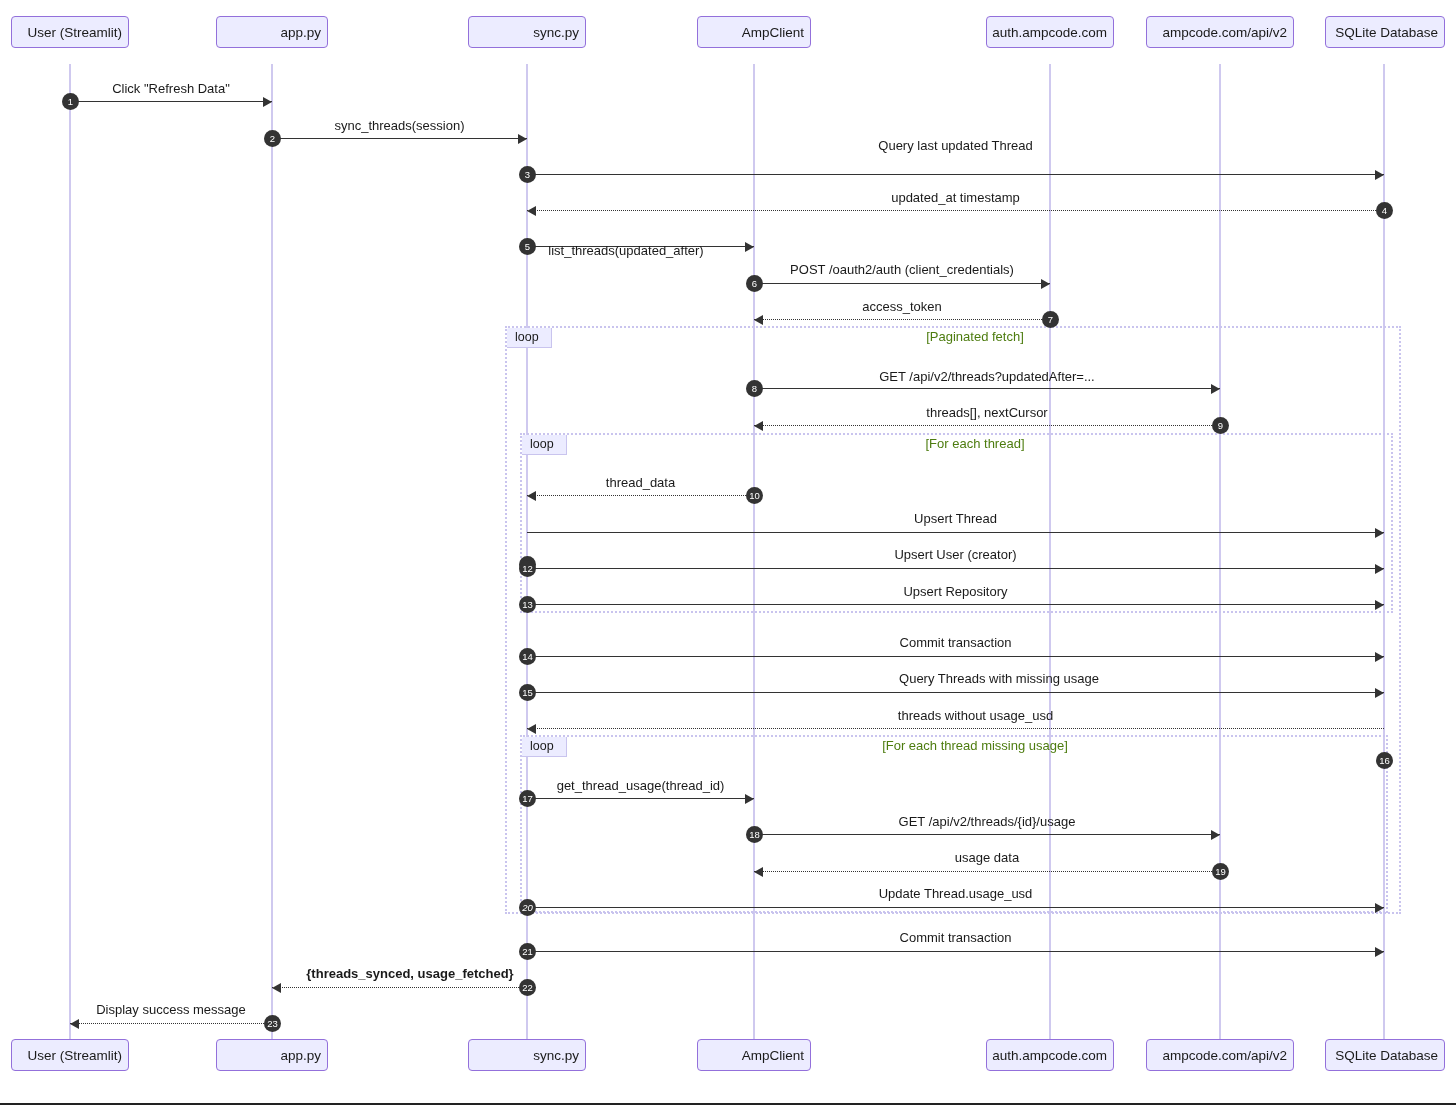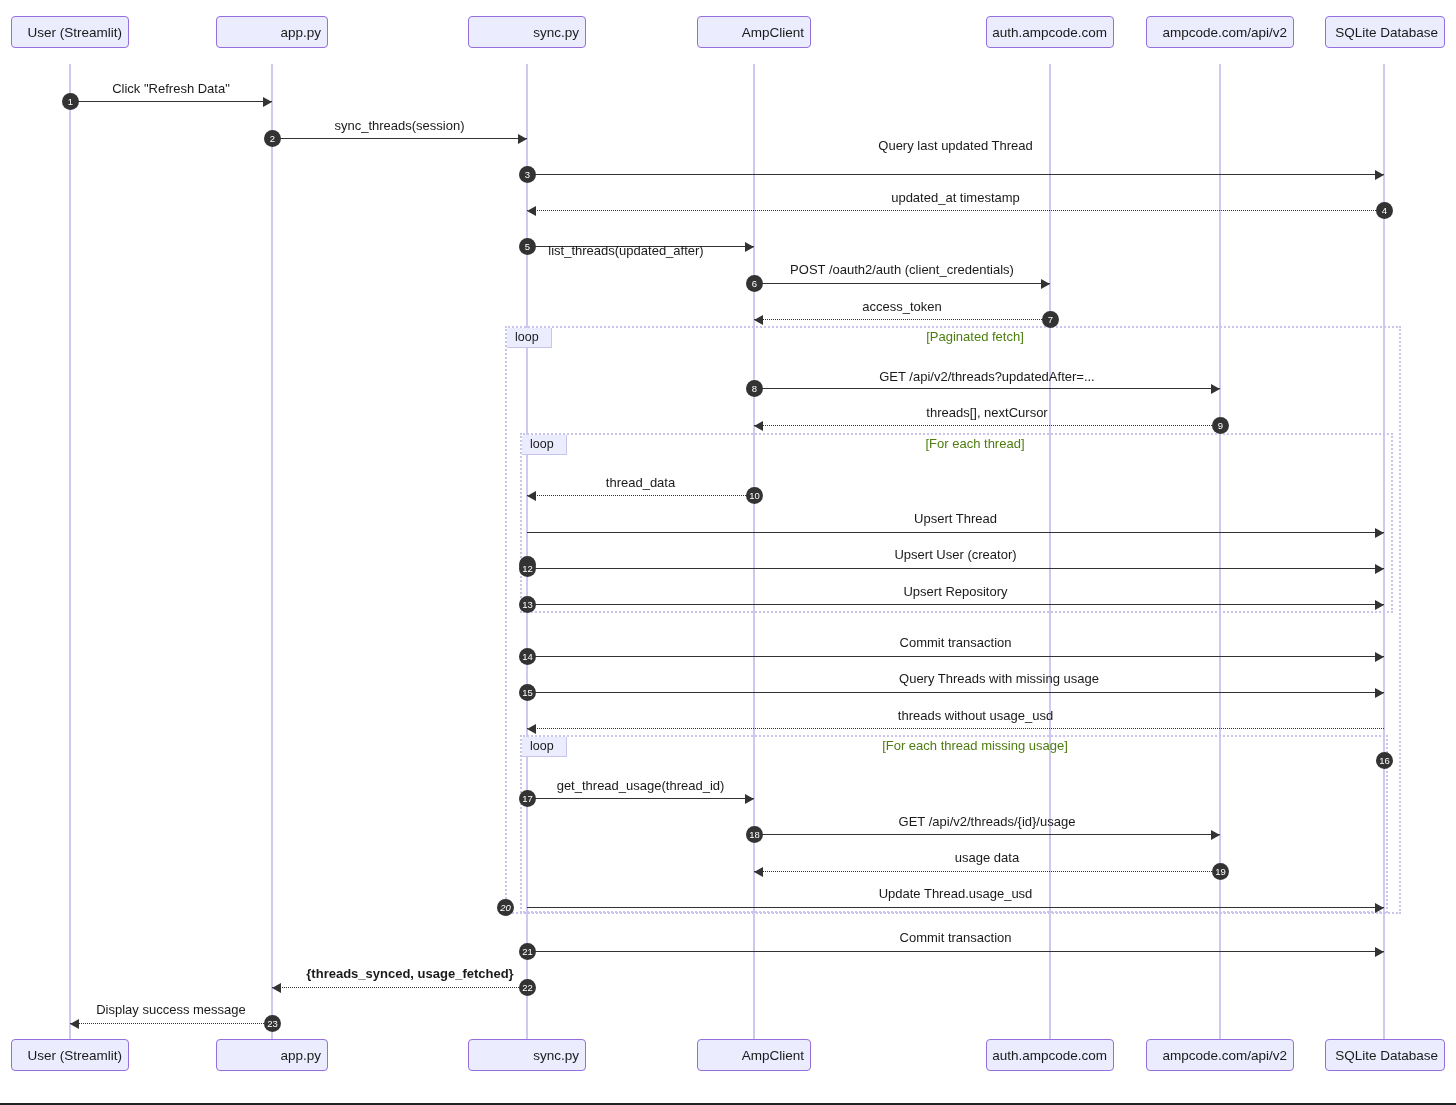--- a/index.html
+++ b/index.html
@@ -204,21 +204,21 @@
     <div class="arrow-head right" style="top: 830px; left: 1211px;"></div>
     <div class="msg-label" style="left: 987px; top: 814px;">GET /api/v2/threads/{id}/usage</div>
     <div class="seq-badge" style="top: 826px; left: 746px;">18</div>
     <div class="msg-line dashed" style="left: 754px; top: 871px; width: 466px;"></div>
     <div class="arrow-head left" style="top: 867px; left: 754px;"></div>
     <div class="msg-label" style="left: 987px; top: 850px;">usage data</div>
     <div class="seq-badge" style="top: 863px; left: 1212px;">19</div>
     <div class="msg-line" style="left: 527px; top: 907px; width: 857px;"></div>
     <div class="arrow-head right" style="top: 903px; left: 1375px;"></div>
     <div class="msg-label" style="left: 955.5px; top: 886px;">Update Thread.usage_usd</div>
-    <div class="seq-badge" style="top: 899px; left: 497px; font-style: italic;">20</div>
+    <div class="seq-badge" style="top: 899px; left: 519px; font-style: italic;">20</div>
     <div class="msg-line" style="left: 527px; top: 951px; width: 857px;"></div>
     <div class="arrow-head right" style="top: 947px; left: 1375px;"></div>
     <div class="msg-label" style="left: 955.5px; top: 930px;">Commit transaction</div>
     <div class="seq-badge" style="top: 943px; left: 519px;">21</div>
     <div class="msg-line dashed" style="left: 272px; top: 987px; width: 255px;"></div>
     <div class="arrow-head left" style="top: 983px; left: 272px;"></div>
     <div class="msg-label" style="left: 410px; top: 966px; font-weight: bold;">{threads_synced, usage_fetched}</div>
     <div class="seq-badge" style="top: 979px; left: 519px;">22</div>
     <div class="msg-line dashed" style="left: 70px; top: 1023px; width: 202px;"></div>
     <div class="arrow-head left" style="top: 1019px; left: 70px;"></div>

